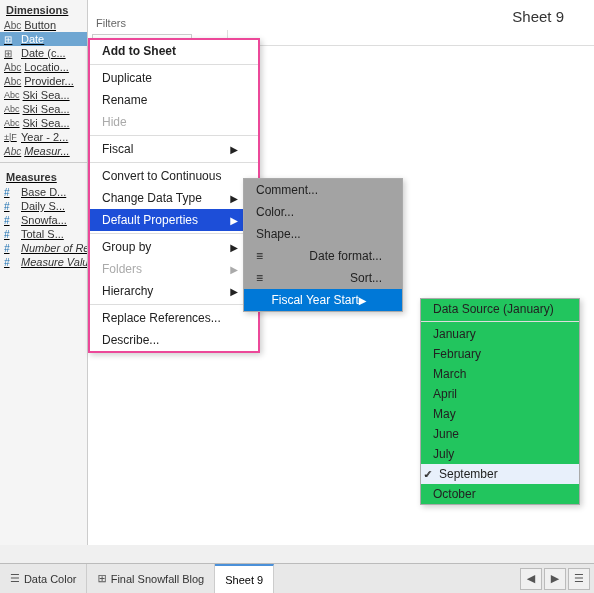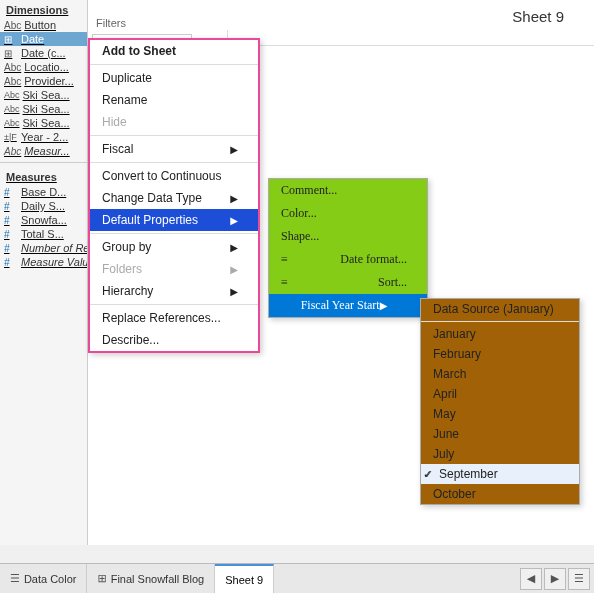--- a/index.html
+++ b/index.html
@@ -171,42 +171,41 @@
       border-top: 1px solid #ddd;
       margin: 2px 0;
     }
     .submenu-arrow {
       font-size: 10px;
     }
 
     
     .submenu-2 {
       position: absolute;
-      left: 268px;
+      left: 243px;
       top: 178px;
       width: 160px;
-      background: #84cc16;
+      background: #a3a3a3;
       border: 1px solid #aaa;
       box-shadow: 2px 2px 6px rgba(0,0,0,0.2);
       z-index: 101;
-      font-family: Liberation Serif, serif;
     }
     .submenu-2 .menu-item.active {
       background: #0078d7;
       color: white;
       justify-content: center;
     }
 
     
     .submenu-3 {
       position: absolute;
       left: 420px;
       top: 298px;
       width: 160px;
-      background: #a16207;
+      background: #22c55e;
       border: 1px solid #aaa;
       box-shadow: 2px 2px 6px rgba(0,0,0,0.2);
       z-index: 102;
     }
     .submenu-3 .menu-item {
       padding: 3px 12px;
     }
     .submenu-3 .menu-item.checked::before {
       content: '✓';
       position: absolute;

